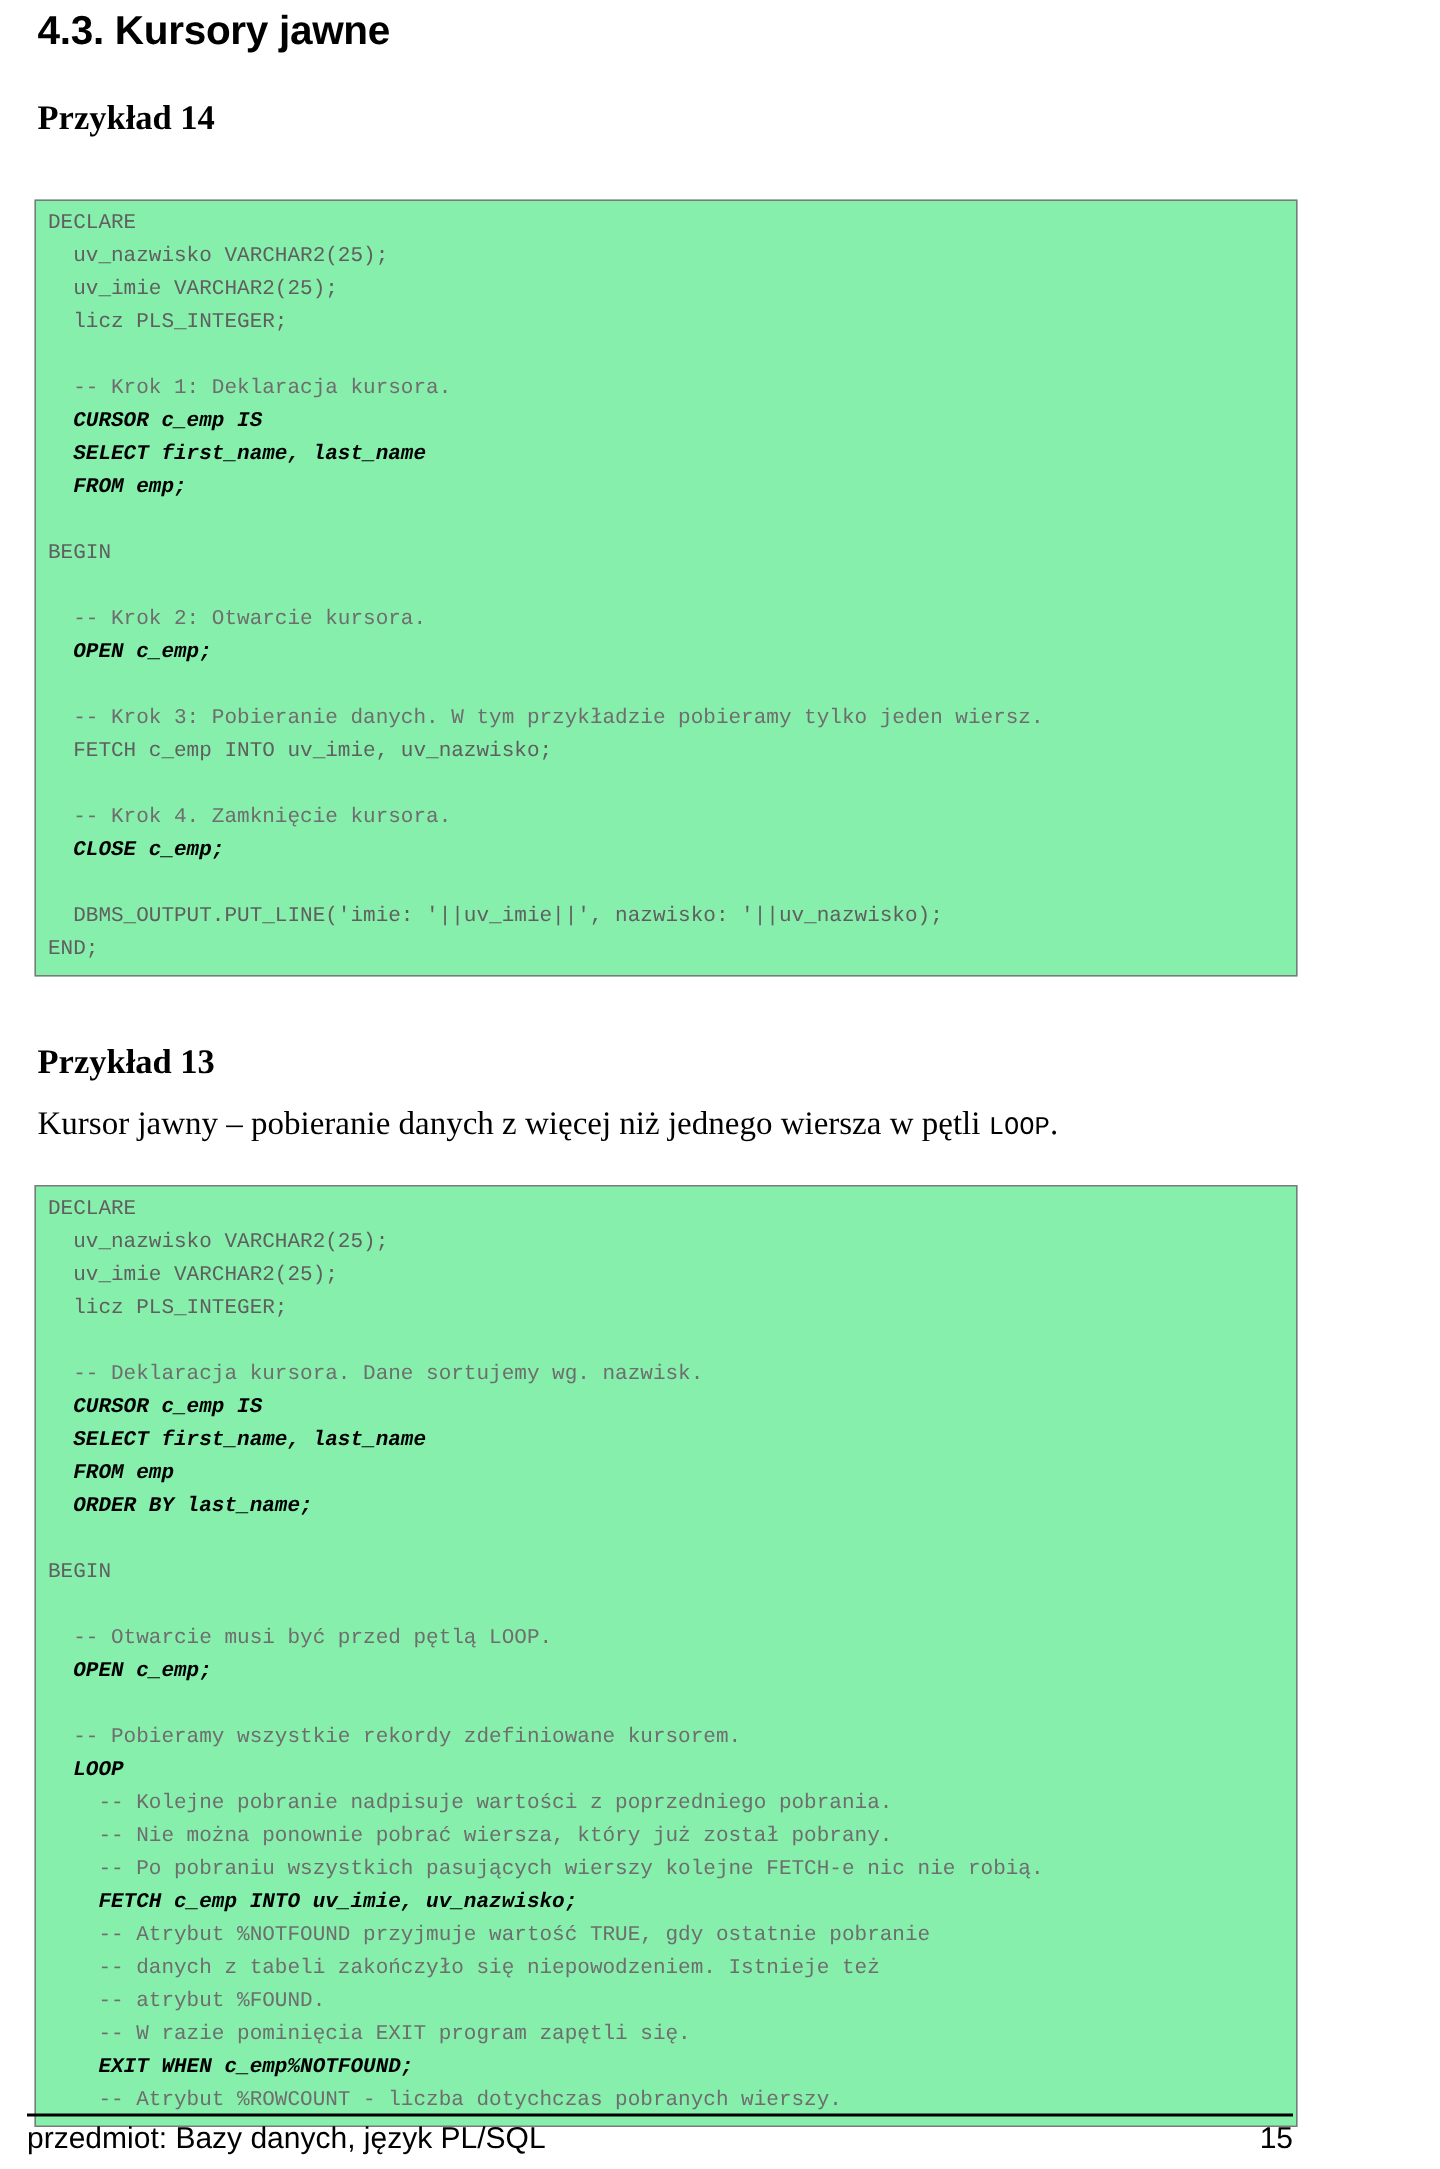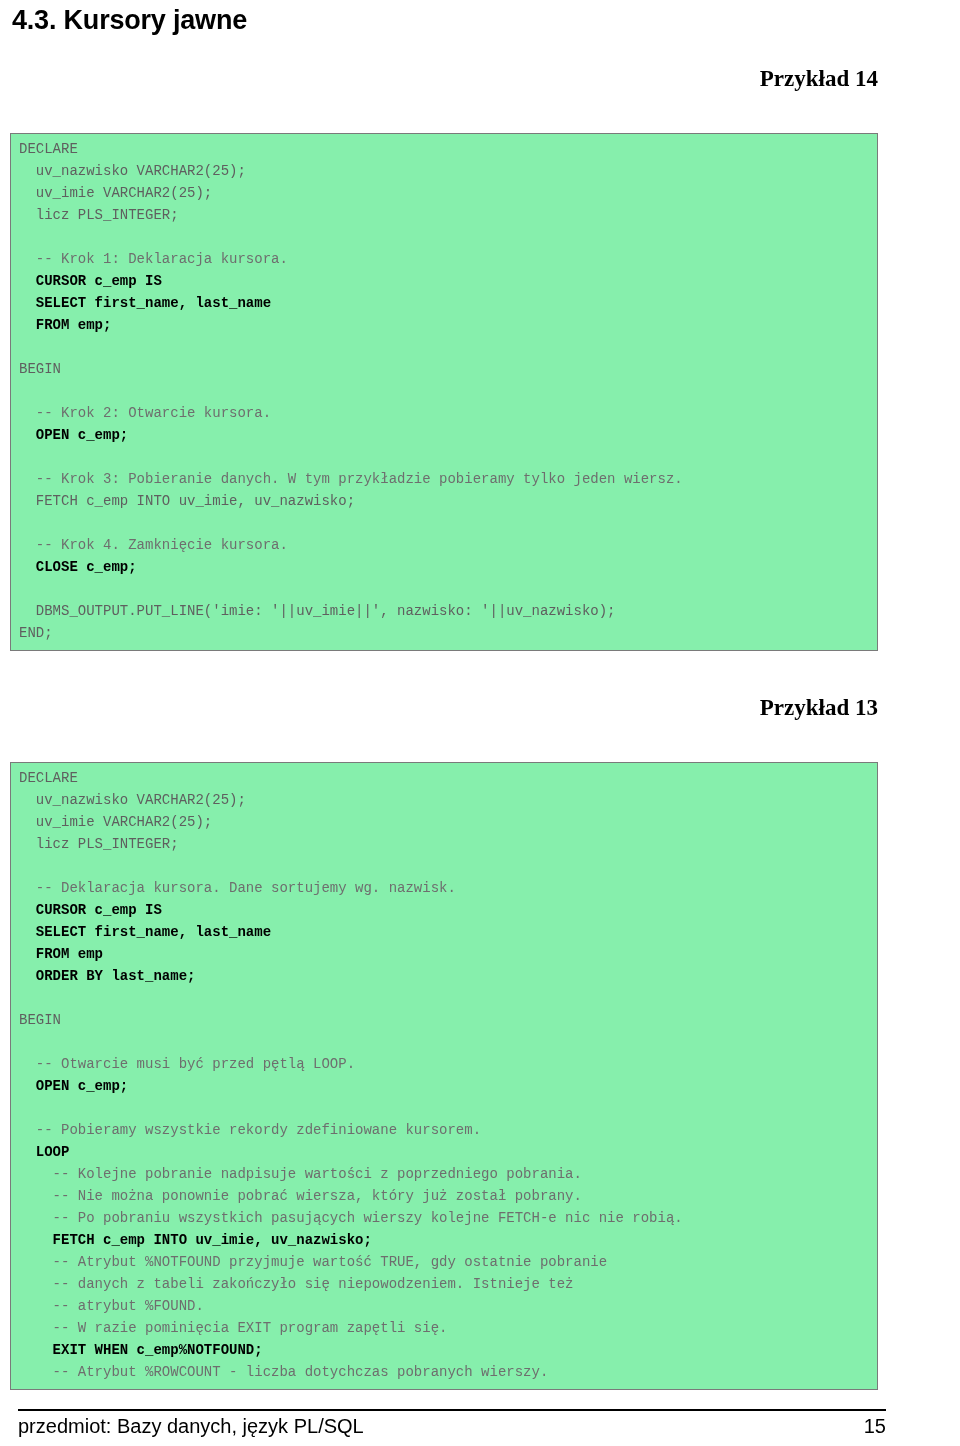--- a/index.html
+++ b/index.html
@@ -13,39 +13,38 @@
     position: relative;
     font-family: "Liberation Serif", serif;
     color: #000000;
     overflow: hidden;
   }
   .page {
     position: relative;
     width: 888px;
     height: 1446px;
     box-sizing: border-box;
-    padding: 0 10px;
+    padding: 0 23px;
   }
   h1.section-title {
     font-family: "Liberation Sans", sans-serif;
     font-weight: bold;
     font-size: 27px;
     line-height: 1.1;
     margin: 0;
     padding: 6px 0 0 2px;
     letter-spacing: -0.2px;
   }
   h2.example-title {
     font-family: "Liberation Serif", serif;
     font-weight: bold;
     font-size: 23px;
     margin: 0;
     padding: 0 0 0 2px;
     line-height: 1.1;
-    text-align: right;
   }
   p.caption {
     font-family: "Liberation Serif", serif;
     font-size: 22px;
     margin: 0;
     padding: 0 0 0 2px;
     line-height: 1.2;
   }
   p.caption .mono-inline {
     font-family: "Liberation Mono", monospace;
@@ -67,27 +66,27 @@
     font-size: 14px;
     line-height: 22px;
     white-space: pre;
     overflow: hidden;
   }
   .code-box.clipped {
     border-bottom: 1px solid #7a7a7a;
   }
   .cl { display: block; min-height: 22px; }
   .cm { color: #6e6e6e; }       
-  .kw { font-weight: bold; color: #000000; }
+  .kw { font-weight: bold; color: #000000; font-style: italic; }
   .pl { color: #5f5f5f; }       
 
   .footer {
     position: absolute;
     left: 18px;
-    right: 2px;
+    right: 26px;
     bottom: 8px;
   }
   .footer-rule {
     border-top: 2px solid #000000;
     margin-bottom: 4px;
   }
   .footer-row {
     display: flex;
     align-items: baseline;
     font-family: "Liberation Sans", sans-serif;
@@ -114,20 +113,21 @@
   <div class="spacer-c"></div>
 
   <pre class="code-box" id="code-14"><span class="cl"><span class="pl">DECLARE</span></span><span class="cl"><span class="pl">  uv_nazwisko VARCHAR2(25);</span></span><span class="cl"><span class="pl">  uv_imie VARCHAR2(25);</span></span><span class="cl"><span class="pl">  licz PLS_INTEGER;</span></span><span class="cl"><span class="pl"></span></span><span class="cl"><span class="cm">  -- Krok 1: Deklaracja kursora.</span></span><span class="cl"><span class="kw">  CURSOR c_emp IS</span></span><span class="cl"><span class="kw">  SELECT first_name, last_name</span></span><span class="cl"><span class="kw">  FROM emp;</span></span><span class="cl"><span class="pl"></span></span><span class="cl"><span class="pl">BEGIN</span></span><span class="cl"><span class="pl"></span></span><span class="cl"><span class="cm">  -- Krok 2: Otwarcie kursora.</span></span><span class="cl"><span class="kw">  OPEN c_emp;</span></span><span class="cl"><span class="pl"></span></span><span class="cl"><span class="cm">  -- Krok 3: Pobieranie danych. W tym przykładzie pobieramy tylko jeden wiersz.</span></span><span class="cl"><span class="pl">  FETCH c_emp INTO uv_imie, uv_nazwisko;</span></span><span class="cl"><span class="pl"></span></span><span class="cl"><span class="cm">  -- Krok 4. Zamknięcie kursora.</span></span><span class="cl"><span class="kw">  CLOSE c_emp;</span></span><span class="cl"><span class="pl"></span></span><span class="cl"><span class="pl">  DBMS_OUTPUT.PUT_LINE('imie: '||uv_imie||', nazwisko: '||uv_nazwisko);</span></span><span class="cl"><span class="pl">END;</span></span></pre>
 
   <div class="spacer-d"></div>
 
   <h2 class="example-title">Przykład 13</h2>
 
   <div class="spacer-e"></div>
 
+  <p class="caption"><span>Kursor jawny – pobieranie danych z więcej niż jednego wiersza w pętli </span><span class="mono-inline">LOOP</span><span>.</span></p>
 
   <div class="spacer-f"></div>
 
   <pre class="code-box clipped" id="code-15"><span class="cl"><span class="pl">DECLARE</span></span><span class="cl"><span class="pl">  uv_nazwisko VARCHAR2(25);</span></span><span class="cl"><span class="pl">  uv_imie VARCHAR2(25);</span></span><span class="cl"><span class="pl">  licz PLS_INTEGER;</span></span><span class="cl"><span class="pl"></span></span><span class="cl"><span class="cm">  -- Deklaracja kursora. Dane sortujemy wg. nazwisk.</span></span><span class="cl"><span class="kw">  CURSOR c_emp IS</span></span><span class="cl"><span class="kw">  SELECT first_name, last_name</span></span><span class="cl"><span class="kw">  FROM emp</span></span><span class="cl"><span class="kw">  ORDER BY last_name;</span></span><span class="cl"><span class="pl"></span></span><span class="cl"><span class="pl">BEGIN</span></span><span class="cl"><span class="pl"></span></span><span class="cl"><span class="cm">  -- Otwarcie musi być przed pętlą LOOP.</span></span><span class="cl"><span class="kw">  OPEN c_emp;</span></span><span class="cl"><span class="pl"></span></span><span class="cl"><span class="cm">  -- Pobieramy wszystkie rekordy zdefiniowane kursorem.</span></span><span class="cl"><span class="kw">  LOOP</span></span><span class="cl"><span class="cm">    -- Kolejne pobranie nadpisuje wartości z poprzedniego pobrania.</span></span><span class="cl"><span class="cm">    -- Nie można ponownie pobrać wiersza, który już został pobrany.</span></span><span class="cl"><span class="cm">    -- Po pobraniu wszystkich pasujących wierszy kolejne FETCH-e nic nie robią.</span></span><span class="cl"><span class="kw">    FETCH c_emp INTO uv_imie, uv_nazwisko;</span></span><span class="cl"><span class="cm">    -- Atrybut %NOTFOUND przyjmuje wartość TRUE, gdy ostatnie pobranie</span></span><span class="cl"><span class="cm">    -- danych z tabeli zakończyło się niepowodzeniem. Istnieje też</span></span><span class="cl"><span class="cm">    -- atrybut %FOUND.</span></span><span class="cl"><span class="cm">    -- W razie pominięcia EXIT program zapętli się.</span></span><span class="cl"><span class="kw">    EXIT WHEN c_emp%NOTFOUND;</span></span><span class="cl"><span class="cm">    -- Atrybut %ROWCOUNT - liczba dotychczas pobranych wierszy.</span></span></pre>
 
   <div class="footer">
     <div class="footer-rule"></div>
     <div class="footer-row">
       <span class="footer-left">przedmiot: Bazy danych, język PL/SQL</span>
       <span class="footer-page">15</span>

